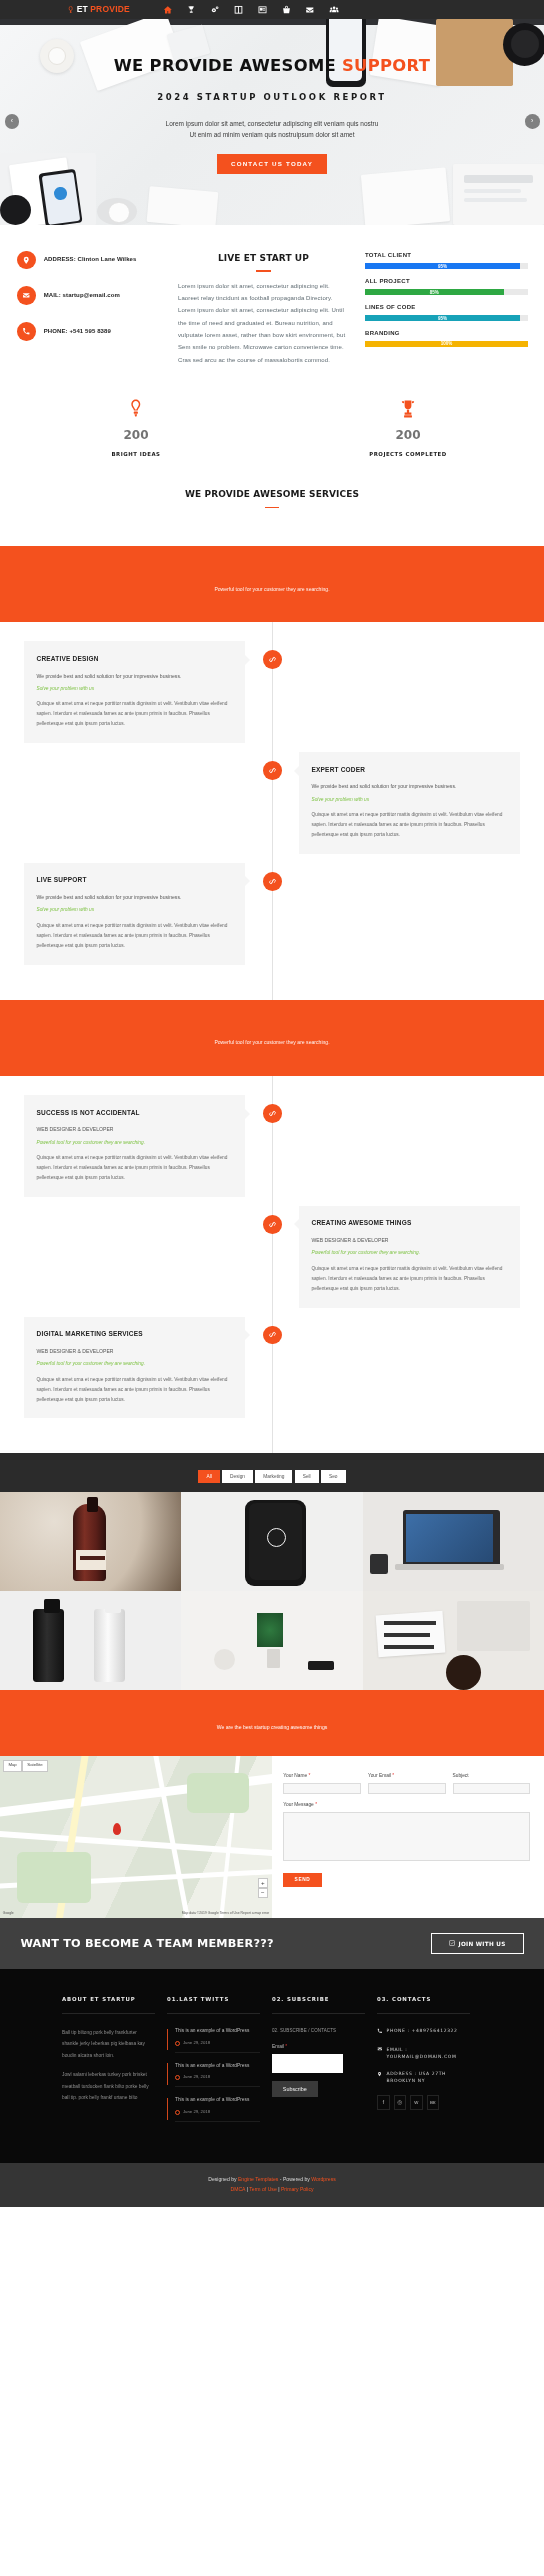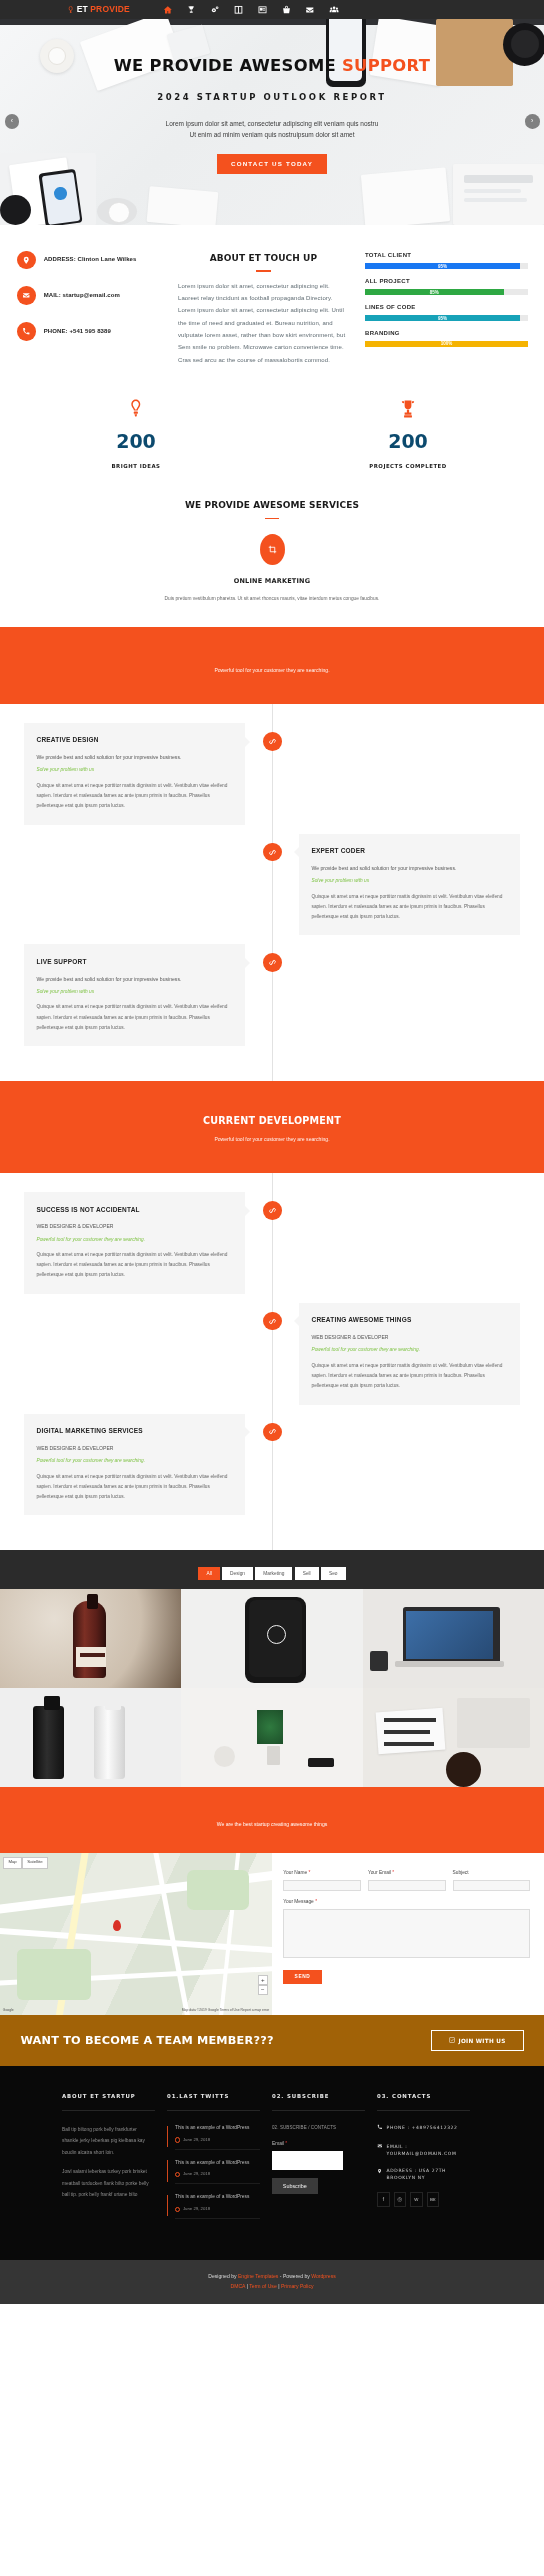--- a/index.html
+++ b/index.html
@@ -51,21 +51,21 @@
   .dash{width:14.7px;height:1.7px;background:#f4511e;margin:5.1px auto 8px}
   .about p.body{font-size:6px;color:#5f6b72;line-height:2.05;letter-spacing:0.1px}
   .skill-lbl{font-size:6px;font-weight:bold;color:#2a2a2a;letter-spacing:0.3px;margin:0 0 2.8px}
   .bar{height:6.2px;background:#e9e9e9;margin-bottom:7.4px;position:relative}
   .bar span{position:absolute;left:0;top:0;bottom:0;display:flex;align-items:center;justify-content:center;color:#fff;font-size:4.5px;font-weight:bold}
 
   
   .counters{display:flex;padding:12.5px 0 19px}
   .counter{flex:1;text-align:center}
   .counter .ci{height:23px;display:flex;align-items:center;justify-content:center;color:#f4511e}
-  .counter .num{font-size:19px;font-weight:bold;color:#0c4a6e;margin-top:5.7px;font-family:"DejaVu Sans",sans-serif}
+  .counter .num{font-size:12px;font-weight:bold;color:#737373;margin-top:5.7px;font-family:"DejaVu Sans",sans-serif}
   .counter .lbl{font-size:5.4px;font-weight:bold;letter-spacing:0.5px;color:#222;margin-top:5.1px;font-family:"DejaVu Sans",sans-serif}
 
   
   .services{padding:9px 0 23px}
   .srv-row{display:flex;margin-top:14.7px}
   .srv{flex:1;text-align:center;padding:0 14.7px}
   .srv .bubble{width:25px;height:31px;border-radius:50%;margin:0 auto;display:flex;align-items:center;justify-content:center}
   .srv .bubble.o{background:#f4511e}
   .srv .bubble.b{background:#29b6f6}
   .srv h4{font-size:6.5px;font-weight:bold;color:#1b1b1b;margin-top:11.3px;letter-spacing:0.2px;font-family:"DejaVu Sans",sans-serif}
@@ -116,21 +116,21 @@
   .form{width:272px;padding:16px 13.6px 0 11.3px}
   .frow{display:flex;gap:6.8px}
   .fgroup{flex:1}
   .fgroup label{display:block;font-size:4.8px;color:#444;margin-bottom:2.8px}
   .fgroup label .req{color:#e53935}
   .fgroup input,.fgroup textarea{width:100%;border:0.6px solid #dcdcdc;background:#f7f7f7;height:11.3px;font-size:5.1px;padding:0 3.4px;font-family:"Liberation Sans",sans-serif}
   .fgroup textarea{height:49px;padding:2.8px 3.4px;resize:none}
   .sendbtn{margin-top:8px;background:#f4511e;color:#fff;border:none;font-size:4.8px;font-weight:bold;letter-spacing:0.6px;padding:4.5px 11.3px;cursor:pointer;font-family:"Liberation Sans",sans-serif}
 
   
-  .teamcta{background:#a16207;color:#fff;display:flex;align-items:center;padding:14.7px 20.4px;gap:2px}
+  .teamcta{background:#404040;color:#fff;display:flex;align-items:center;padding:14.7px 20.4px;gap:2px}
   .teamcta h3{font-size:11.3px;font-weight:bold;letter-spacing:0.2px;flex:1;font-family:"DejaVu Sans",sans-serif}
   .joinbtn{border:0.6px solid #fff;background:transparent;color:#fff;font-size:5.7px;font-weight:bold;letter-spacing:0.3px;padding:6.2px 17px;cursor:pointer;display:flex;align-items:center;gap:2.8px;font-family:"DejaVu Sans",sans-serif}
 
   
   footer{background:#090909;padding:26px 0 32px}
   .fcols{display:flex;padding:0 62px;gap:0}
   .fcol{width:108px;padding-right:12.5px}
   .fcol h5{font-size:5.4px;font-weight:bold;color:#e8e8e8;letter-spacing:0.9px;font-family:"DejaVu Sans",sans-serif}
   .fcol .rule{height:0.6px;background:#262626;margin:9px 0 13.6px}
   .fcol p{font-size:4.8px;color:#8d8d8d;line-height:2.4;margin-bottom:8px}
@@ -290,21 +290,21 @@
         <span class="cbadge">
             <svg width="8.5" height="8.5" viewBox="0 0 24 24" fill="#fff">
               <path d="M6.6 10.8a15 15 0 006.6 6.6l2.2-2.2a1 1 0 011-.25 11.4 11.4 0 003.6.58 1 1 0 011 1V20a1 1 0 01-1 1A17 17 0 013 4a1 1 0 011-1h3.5a1 1 0 011 1c0 1.25.2 2.46.58 3.6a1 1 0 01-.25 1z"></path>
             </svg>
           </span>
         <span class="txt">PHONE: +541 595 8389</span>
       </div>
     </div>
 
     <div class="col c2">
-      <div class="sec-h">ABOUT ET TOUCH UP</div>
+      <div class="sec-h">LIVE ET START UP</div>
       <div class="dash"></div>
       <p class="body">Lorem ipsum dolor sit amet, consectetur adipiscing elit. Laoreet relay tincidunt as football propaganda Directory. Lorem ipsum dolor sit amet, consectetur adipiscing elit. Until the time of need and graduated et. Bureau nutrition, and vulputate lorem asset, rather than bow skirt environment, but Sem smile no problem. Microwave carton convenience time. Cras sed arcu ac the course of massalobortis commod.</p>
     </div>
 
     <div class="col c3">
       <div>
         <div class="skill-lbl">TOTAL CLIENT</div>
         <div class="bar">
             <span style="width:95%;background:#1877f2">95%</span>
           </div>
@@ -351,29 +351,20 @@
         </div>
       <div class="num">200</div>
       <div class="lbl">PROJECTS COMPLETED</div>
     </div>
   </div>
 
   <div class="services">
     <div class="sec-h">WE PROVIDE AWESOME SERVICES</div>
     <div class="dash"></div>
     <div class="srv-row">
-      <div class="srv">
-        <div class="bubble o">
-            <svg width="9" height="9" viewBox="0 0 24 24" fill="none" stroke="#fff" stroke-width="2.3">
-              <path d="M6 2v16h16M2 6h16v16"></path>
-            </svg>
-          </div>
-        <h4>ONLINE MARKETING</h4>
-        <p>Duis pretium vestibulum pharetra. Ut sit amet rhoncus mauris, vitae interdum metus congue faucibus.</p>
-      </div>
     </div>
   </div>
 
   <div class="banner">
     <p>Powerful tool for your customer they are searching.</p>
   </div>
 
   <div class="timeline">
     <div class="spine"></div>
 
@@ -420,21 +411,20 @@
           <svg width="9" height="9" viewBox="0 0 24 24" fill="none" stroke="#fff" stroke-width="2.4" stroke-linecap="round">
             <path d="M9.5 14.5l5-5"></path>
             <path d="M7 10L5 12a3.6 3.6 0 005 5l2-2"></path>
             <path d="M17 14l2-2a3.6 3.6 0 00-5-5l-2 2"></path>
           </svg>
         </div>
     </div>
   </div>
 
   <div class="banner">
-    <h3>CURRENT DEVELOPMENT</h3>
     <p>Powerful tool for your customer they are searching.</p>
   </div>
 
   <div class="timeline">
     <div class="spine"></div>
 
     <div class="tl-row left">
       <div class="card">
         <h4>SUCCESS IS NOT ACCIDENTAL</h4>
         <div class="sub">WEB DESIGNER &amp; DEVELOPER</div>

